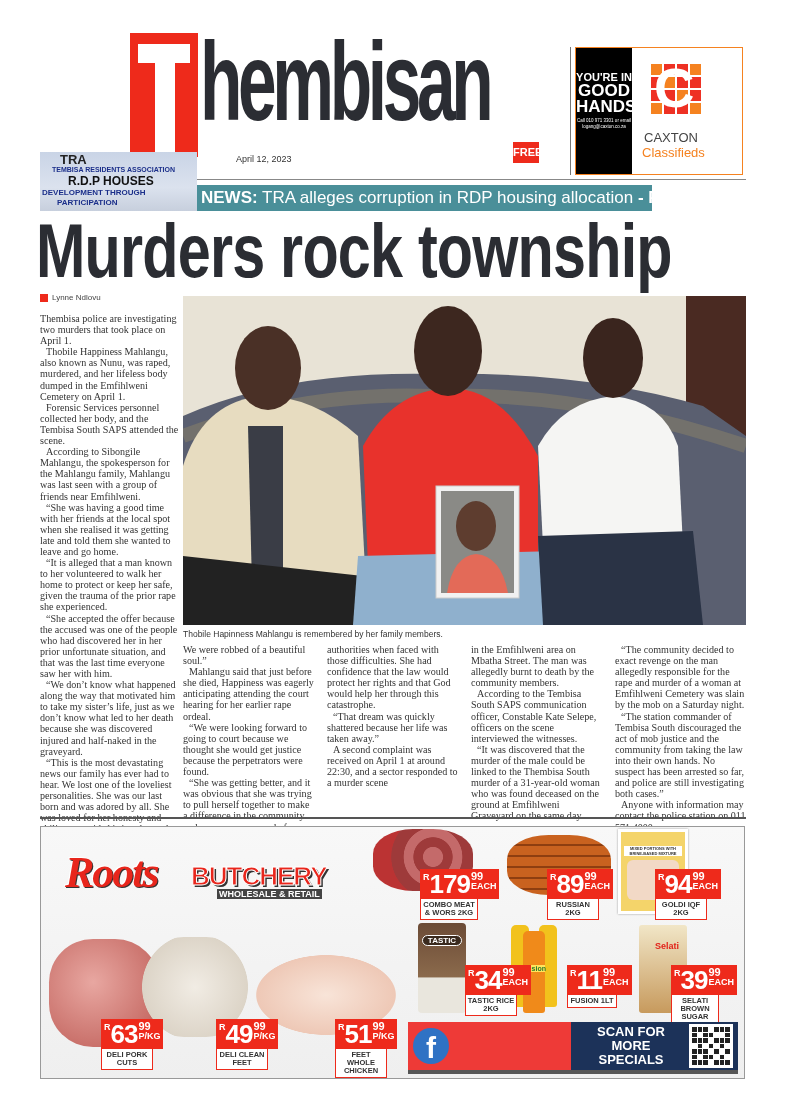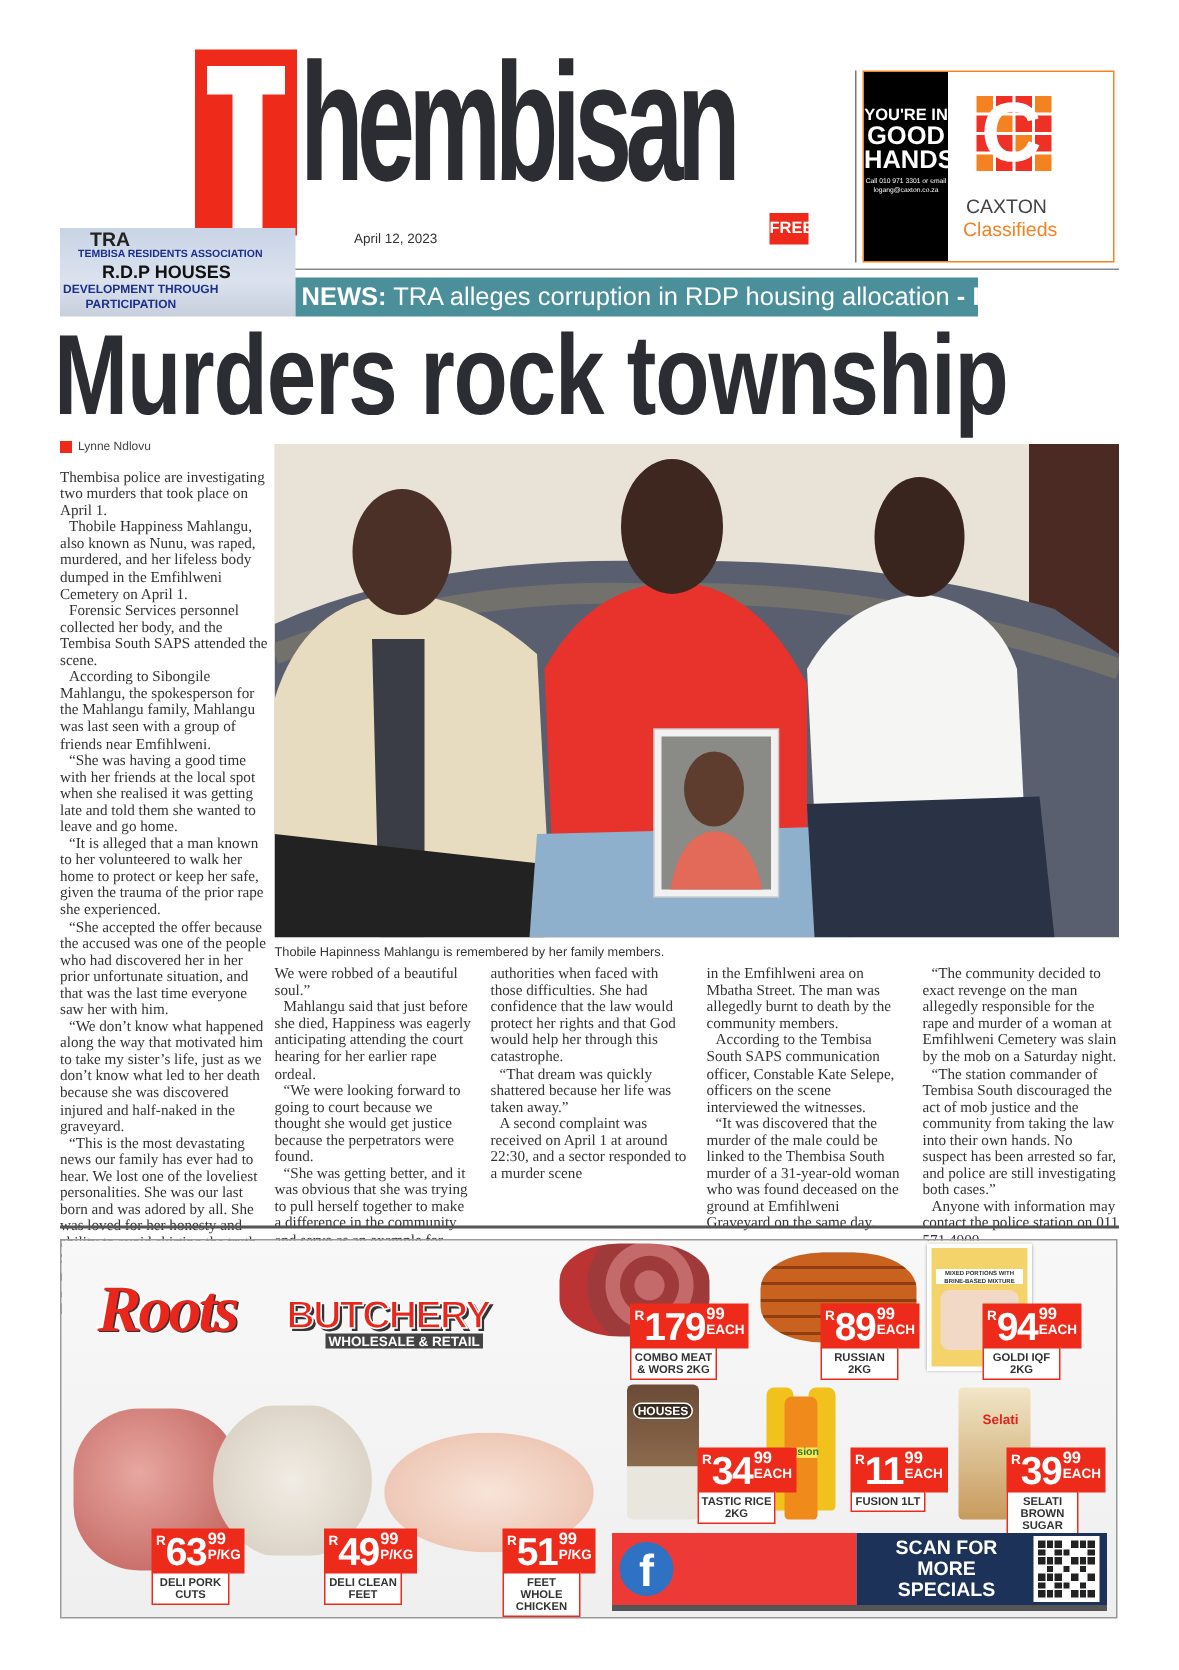--- a/index.html
+++ b/index.html
@@ -205,21 +205,21 @@
   <div class="prod" style="left:332px;top:2px;width:100px;height:62px;background:radial-gradient(circle at 60% 45%,#c46a6a 0 14%,#9e3a3a 15% 28%,#c46a6a 29% 42%,#9e3a3a 43% 60%,#b33 61%)"></div>
   <div class="prod" style="left:466px;top:8px;width:104px;height:60px;background:repeating-linear-gradient(180deg,#c9621f 0 9px,#8e3e10 9px 11px)"></div>
   <div class="abs" style="left:577px;top:2px;width:70px;height:85px;background:#f4d46a;border:3px solid #fff;box-shadow:0 0 2px #999">
     <div style="margin:14px 3px 0;background:#fff;font-family:'Liberation Sans',sans-serif;font-size:4px;font-weight:bold;text-align:center;color:#333">MIXED PORTIONS WITH BRINE-BASED MIXTURE</div>
     <div style="margin:4px 6px;height:40px;background:#f2d9c6;border-radius:6px"></div>
   </div>
   <div class="prod" style="left:8px;top:112px;width:110px;height:108px;background:radial-gradient(circle at 40% 40%,#e8a7a1,#c9706a 70%,#a64c47)"></div>
   <div class="prod" style="left:98px;top:110px;width:112px;height:100px;background:radial-gradient(circle,#f1ece4,#dcd4c7 70%,transparent 71%)"></div>
   <div class="prod" style="left:215px;top:128px;width:140px;height:80px;background:radial-gradient(ellipse,#f8e4d8,#eec8b6 70%,transparent 71%)"></div>
   <div class="abs" style="left:377px;top:96px;width:48px;height:90px;background:linear-gradient(180deg,#6b4b36,#8b6a4c 60%,#e9e6dd 61%);border-radius:4px">
-    <div style="margin:12px 4px 0;background:#3a2a1e;color:#fff;font-family:'Liberation Sans',sans-serif;font-weight:bold;font-size:8px;text-align:center;border-radius:6px;border:1px solid #fff">HOUSES</div>
+    <div style="margin:12px 4px 0;background:#3a2a1e;color:#fff;font-family:'Liberation Sans',sans-serif;font-weight:bold;font-size:8px;text-align:center;border-radius:6px;border:1px solid #fff">TASTIC</div>
   </div>
   <div class="abs" style="left:470px;top:98px;width:18px;height:82px;background:#f2c21c;border-radius:5px 5px 3px 3px"></div>
   <div class="abs" style="left:498px;top:98px;width:18px;height:82px;background:#f2c21c;border-radius:5px 5px 3px 3px"></div>
   <div class="abs" style="left:482px;top:104px;width:22px;height:82px;background:#f08a1a;border-radius:5px 5px 3px 3px">
     <div style="margin-top:34px;font-family:'Liberation Sans',sans-serif;font-weight:bold;font-size:7px;color:#2c7a2c;background:#ffe45c;text-align:center">Fusion</div>
   </div>
   <div class="abs" style="left:598px;top:98px;width:48px;height:88px;background:linear-gradient(180deg,#f1e6c7,#c79a5d);border-radius:3px">
     <div style="margin:16px 16px 0;font-family:'Liberation Sans',sans-serif;font-weight:bold;font-size:9px;color:#e2231a;text-align:center">Selati</div>
   </div>
 

